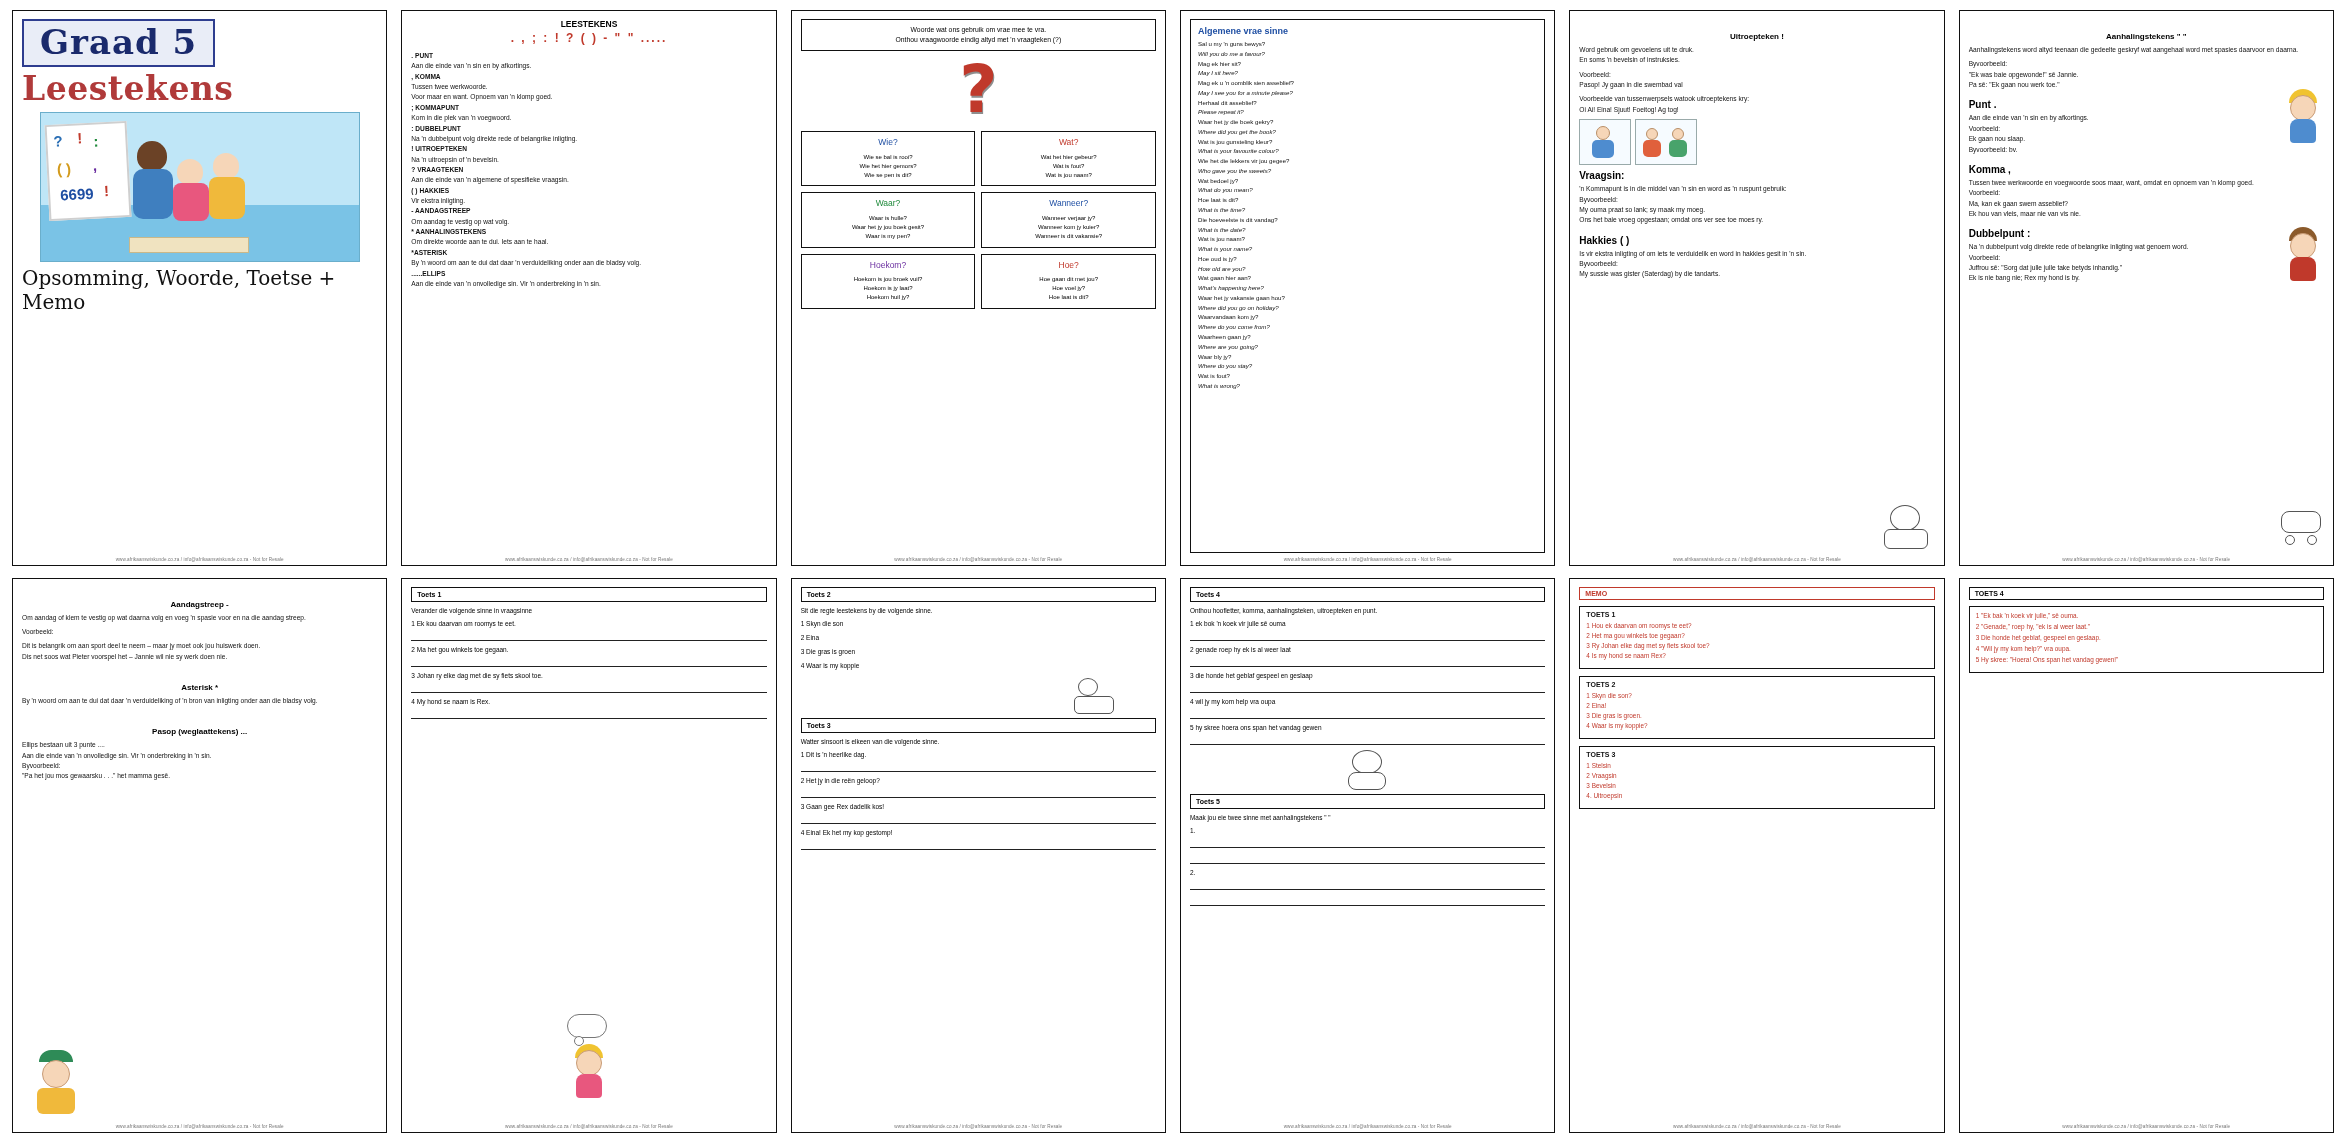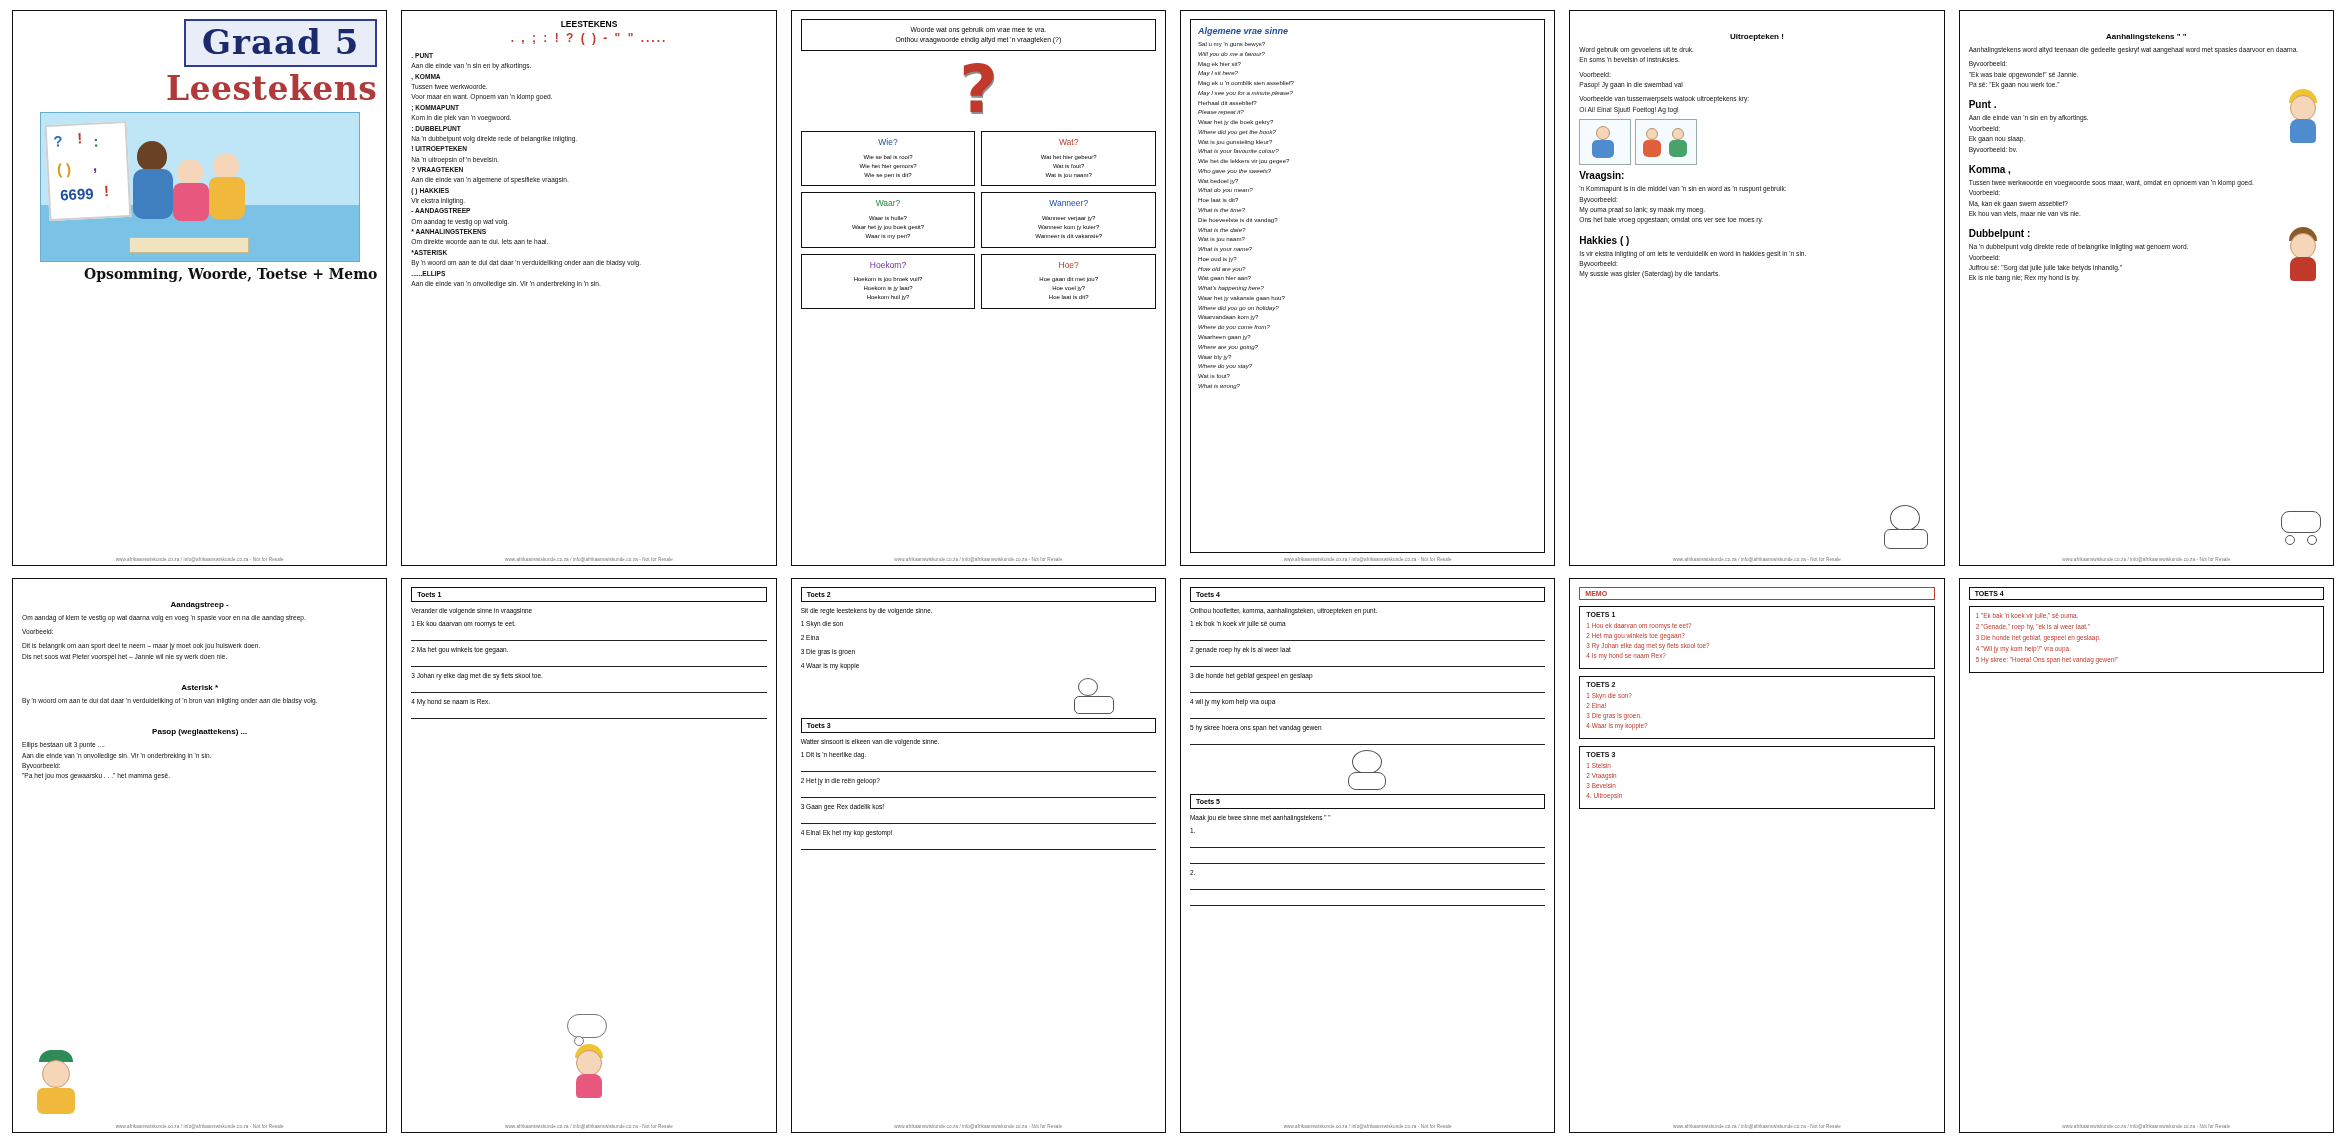--- a/index.html
+++ b/index.html
@@ -43,21 +43,21 @@
     position: relative;
   }
   .footer {
     font-size: 4.6px;
     text-align: center;
     color: #777;
     padding-bottom: 3px;
     letter-spacing: .1px;
   }
   
-  .cover { text-align: right; padding-top: 4px; }
+  .cover { text-align: left; padding-top: 4px; }
   .cover .g5 {
     display: inline-block;
     border: 2px solid #2e3d8f;
     background: #e9edf7;
     padding: 1px 16px 3px 16px;
     font-family: "DejaVu Serif", serif;
     font-weight: bold;
     font-size: 34px;
     color: #1a2a6c;
     letter-spacing: 1px;
@@ -92,22 +92,22 @@
   }
   .cover .sins {
     font-family: "DejaVu Serif", serif;
     font-weight: bold;
     font-size: 30px;
     color: #b03a3a;
     margin: 4px 0 2px 0;
   }
   .cover .sub {
     font-family: "DejaVu Serif", serif;
-    font-weight: bold;
-    font-size: 14px;
+    font-weight: normal;
+    font-size: 20px;
     color: #111;
     margin-bottom: 4px;
   }
   
   .ttl {
     text-align: center;
     font-size: 8.5px;
     font-weight: bold;
     margin-bottom: 2px;
   }
@@ -158,21 +158,21 @@
     font-size: 6px;
     line-height: 1.55;
   }
   .wcell .wh { font-weight: normal; font-size: 8.5px; margin-bottom: 3px; display: block; }
   .wh.blue { color: #1f4fa3; }
   .wh.red { color: #c0392b; }
   .wh.green { color: #1f8a3b; }
   .wh.purple { color: #6b2fa0; }
   
   .p4box { border: 1px solid #111; padding: 6px 7px; height: 100%; }
-  .p4t { font-size: 9px; font-weight: bold; color: #1f4fa3; margin-bottom: 4px; font-style: italic; }
+  .p4t { font-size: 9px; font-weight: bold; color: #1f4fa3; margin-bottom: 4px; }
   .p4 .ln { font-size: 6.1px; line-height: 1.44; }
   .p4 .en { font-style: italic; }
   
   .hdr { text-align: center; font-weight: bold; font-size: 8px; margin-bottom: 4px; margin-top: 13px; }
   .subhdr { text-align: left; font-weight: bold; font-size: 10px; margin: 5px 0 3px 0; }
   .pics { display: flex; gap: 4px; margin: 5px 0; justify-content: flex-start; }
   .picbox { width: 52px; height: 46px; border: 1px solid #9aa; background: #f6fbff; position: relative; }
   .picbox.two { width: 62px; }
   
   .tbox {

